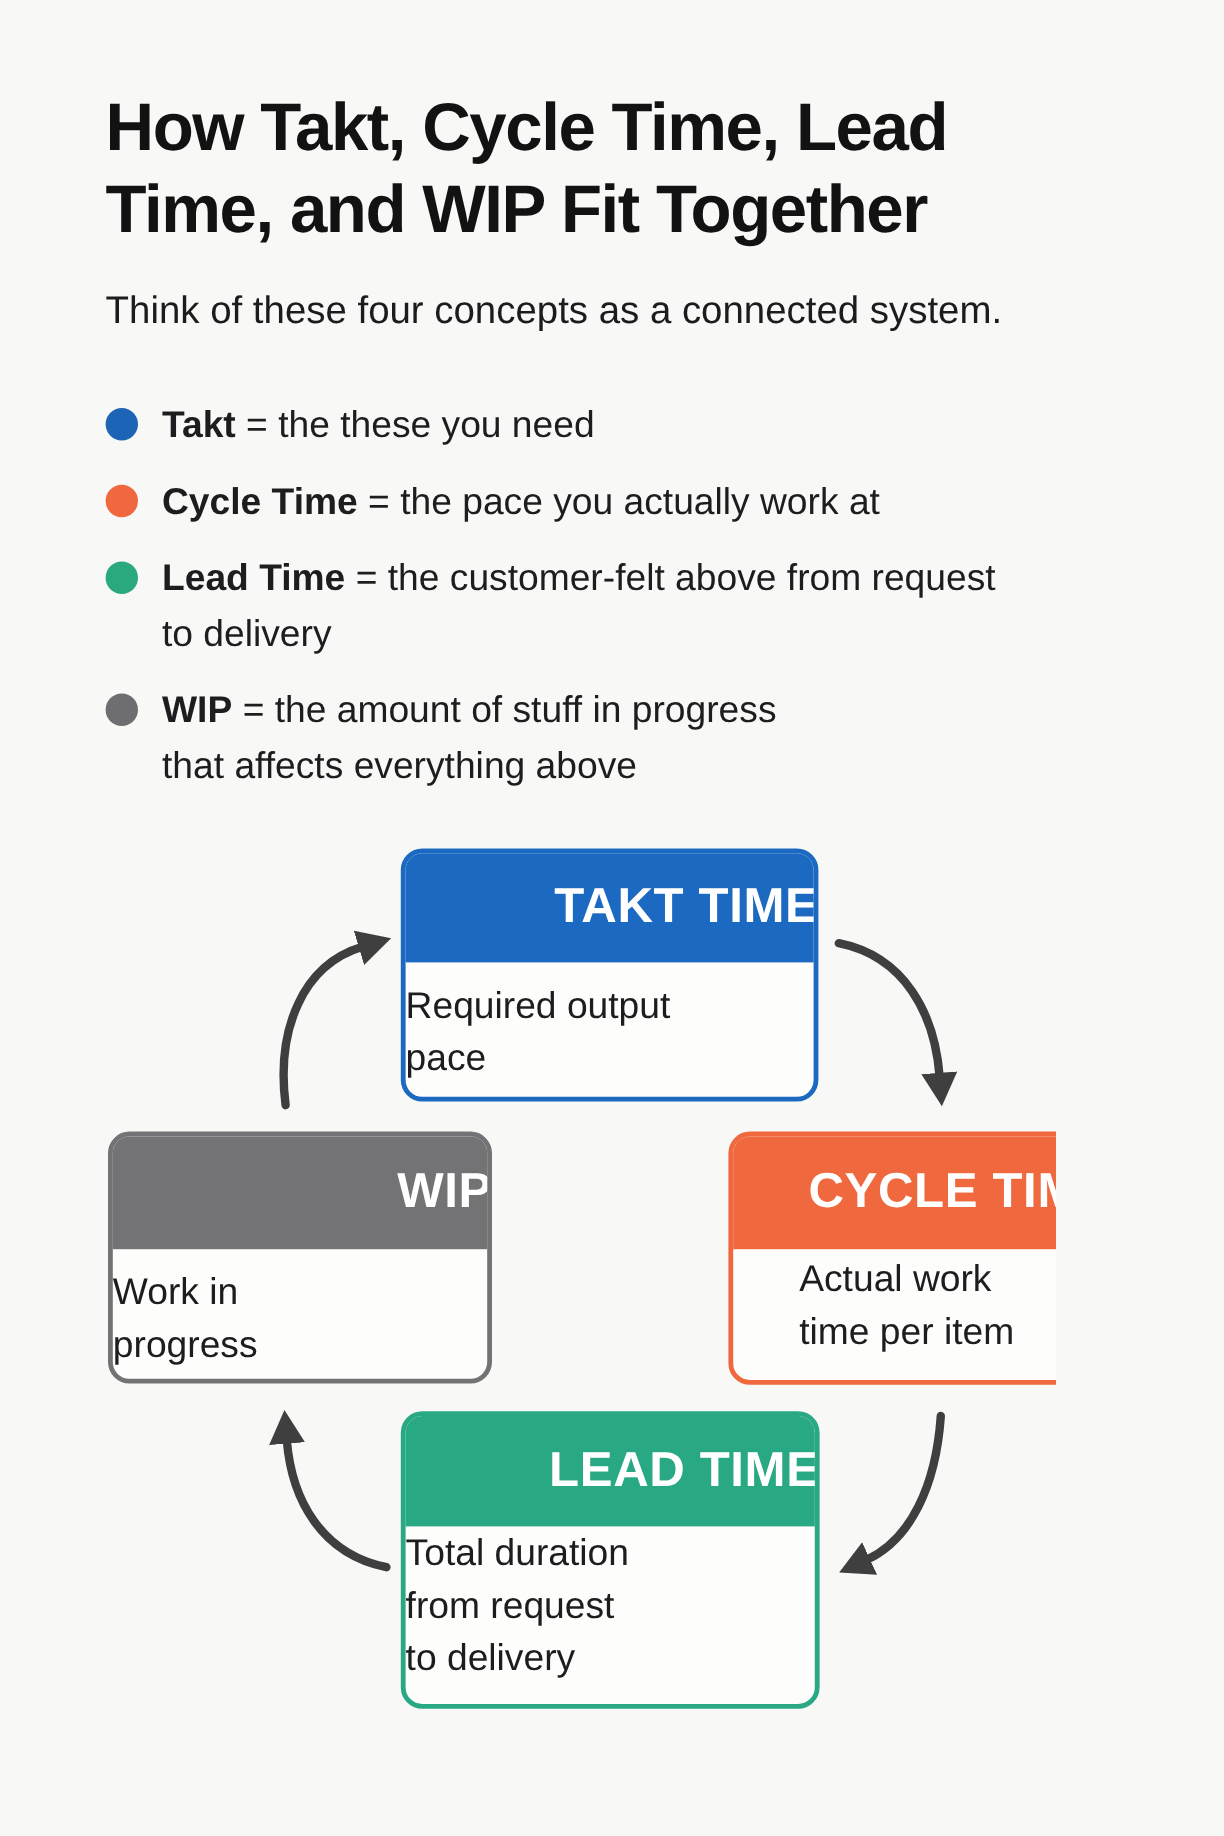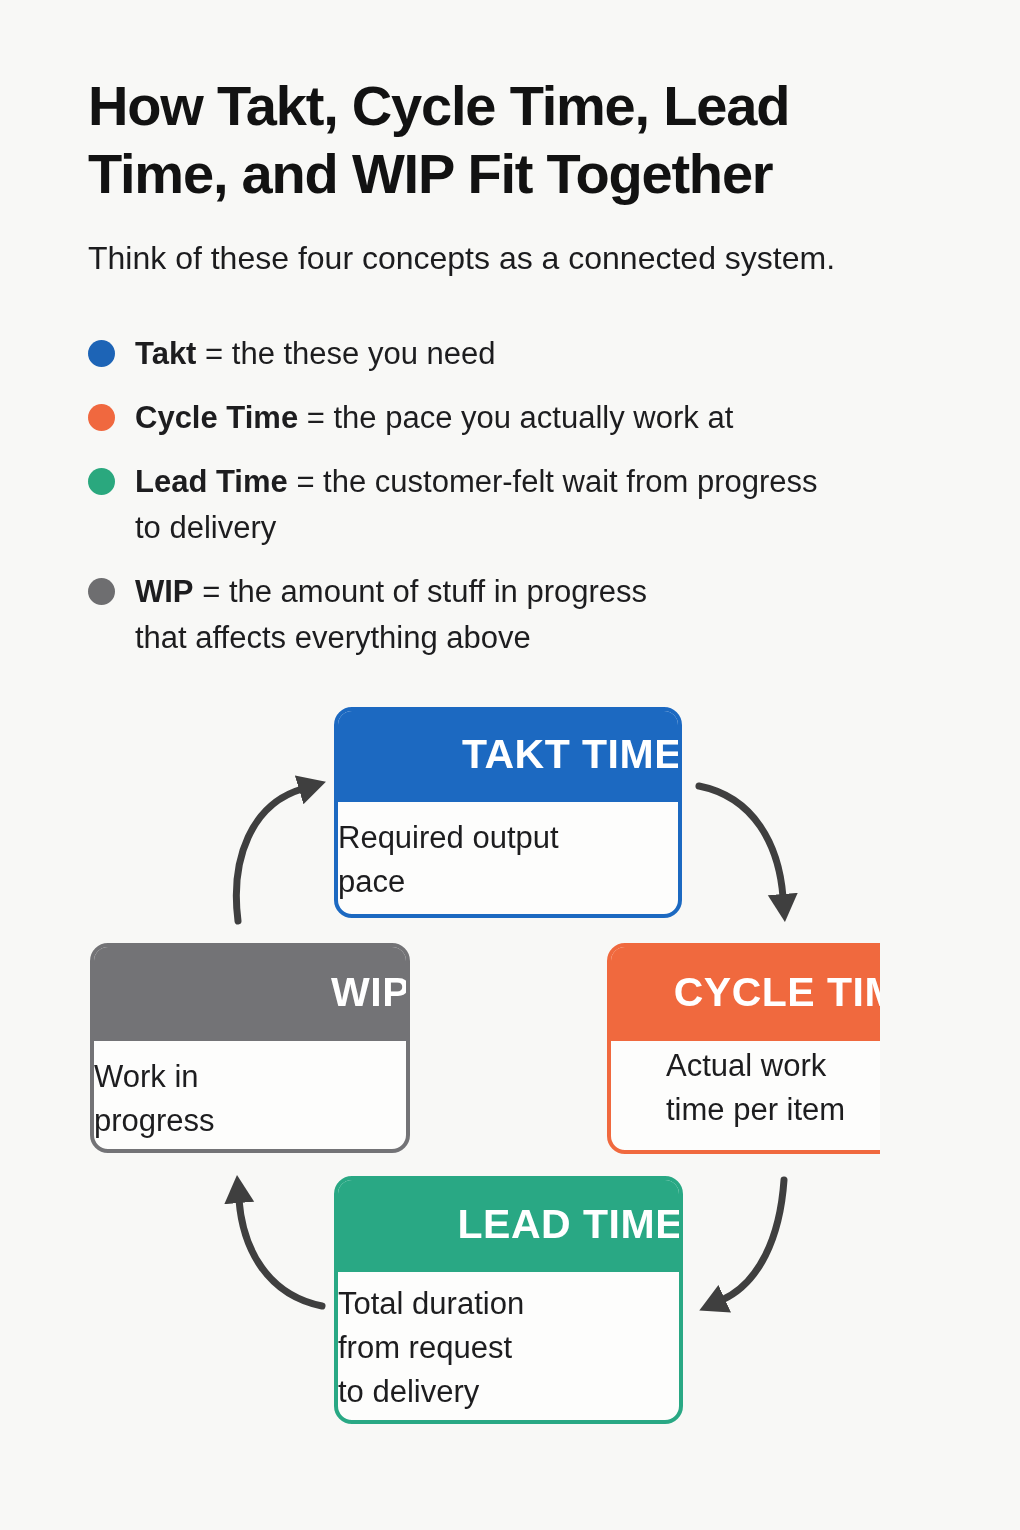--- a/index.html
+++ b/index.html
@@ -102,21 +102,21 @@
   .card-cycle { left: 607px; top: 943px;  width: 320px; height: 211px; }
   .card-cycle .card-header { height: 98px; }
   .card-cycle .card-body   { padding-top: 3px; text-align: left; padding-left: 55px; }
 
   .card-wip   { left: 90px;  top: 943px;  width: 320px; height: 210px; }
   .card-wip   .card-header { height: 98px; }
   .card-wip   .card-body   { padding-top: 14px; }
 
   .card-lead  { left: 334px; top: 1176px; width: 349px; height: 248px; }
   .card-lead  .card-header { height: 96px; }
-  .card-lead  .card-body   { padding-top: 10px; }
+  .card-lead  .card-body   { }
 
   
   .arrows {
     position: absolute;
     left: 0; top: 0;
     width: 1020px;
     height: 1530px;
     pointer-events: none;
   }
   .arrows path.flow {
@@ -148,21 +148,21 @@
     <li class="legend-item">
       <span class="dot" style="background: rgb(240, 104, 63);"></span>
       <div class="legend-text">
         <div><span class="term">Cycle Time</span> <span>= the pace you actually work at</span></div>
 
       </div>
     </li>
     <li class="legend-item">
       <span class="dot" style="background: rgb(42, 168, 126);"></span>
       <div class="legend-text">
-        <div><span class="term">Lead Time</span> <span>= the customer-felt wait from progress</span></div>
+        <div><span class="term">Lead Time</span> <span>= the customer-felt above from request</span></div>
         <div class="legend-line2">to delivery</div>
       </div>
     </li>
     <li class="legend-item">
       <span class="dot" style="background: rgb(110, 110, 112);"></span>
       <div class="legend-text">
         <div><span class="term">WIP</span> <span>= the amount of stuff in progress</span></div>
         <div class="legend-line2">that affects everything above</div>
       </div>
     </li>

